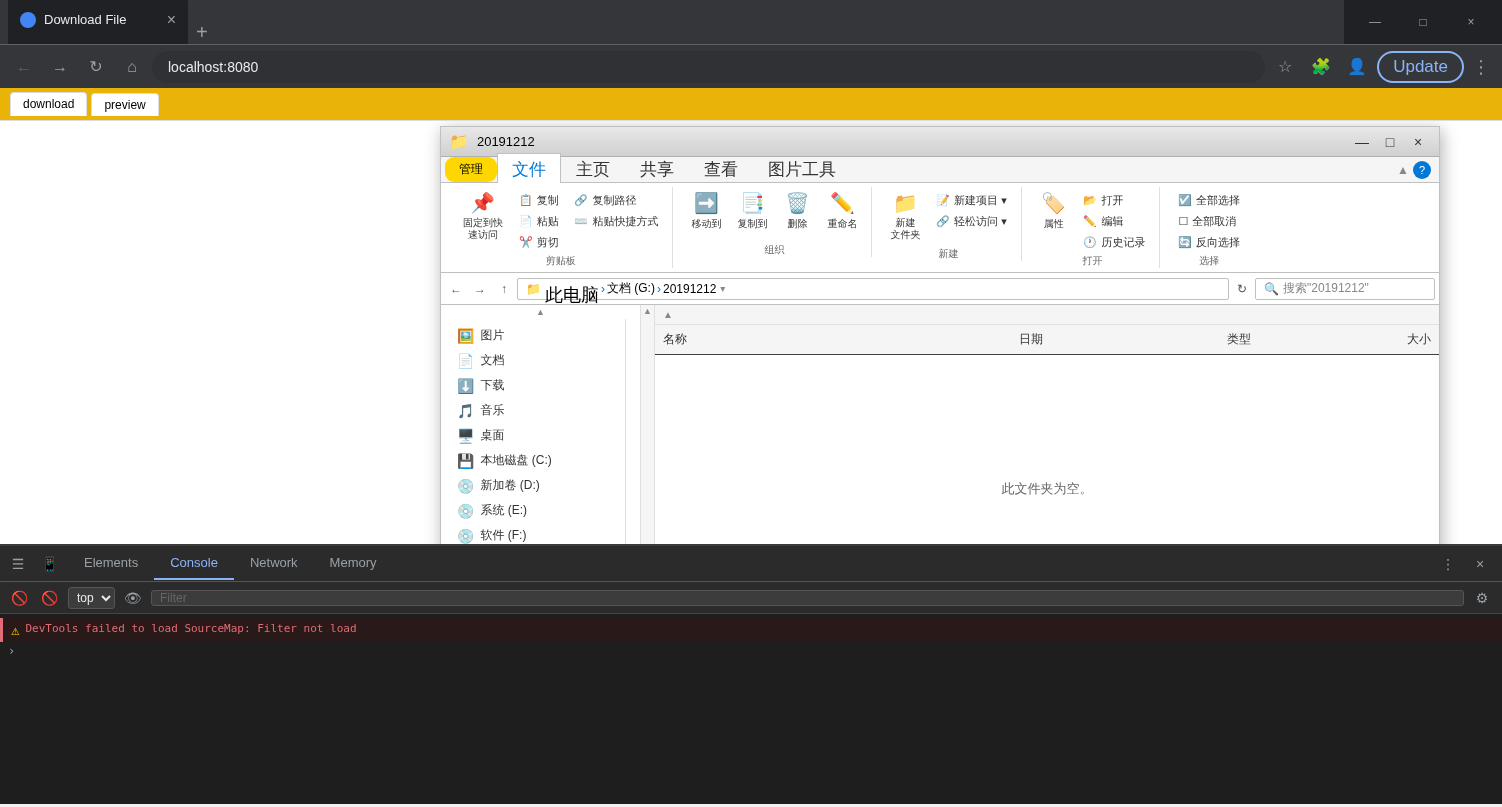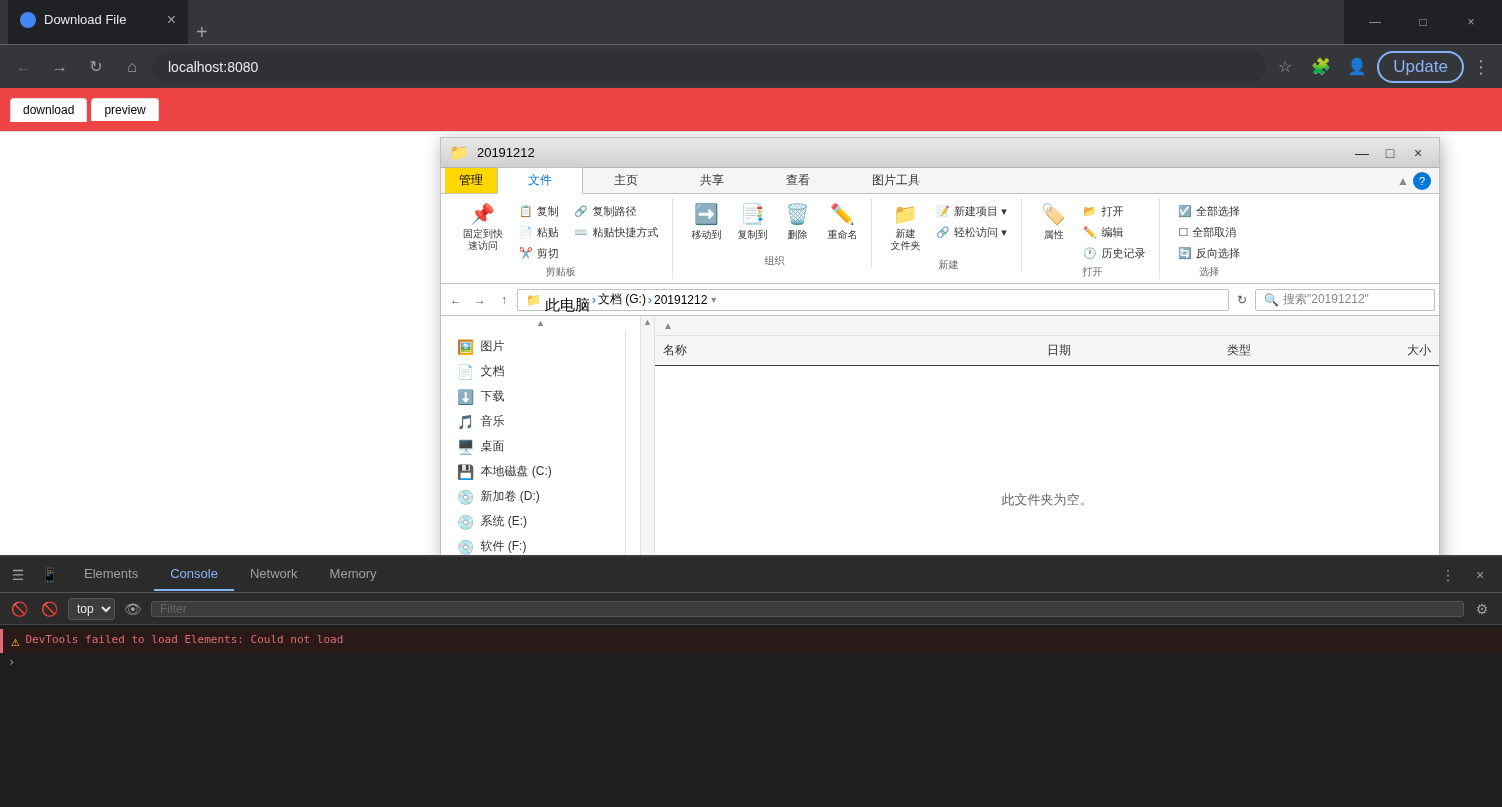--- a/index.html
+++ b/index.html
@@ -20,41 +20,41 @@
     .address-bar { background: #35363a; height: 44px; display: flex; align-items: center; padding: 0 8px; gap: 4px; border-top: 1px solid #5f6368; }
     .nav-btn { width: 32px; height: 32px; display: flex; align-items: center; justify-content: center; color: #9aa0a6; border-radius: 50%; cursor: pointer; font-size: 16px; }
     .nav-btn.disabled { opacity: 0.4; cursor: default; }
     .address-input { flex: 1; background: #303134; border: none; border-radius: 20px; color: #e8eaed; padding: 6px 16px; font-size: 14px; outline: none; height: 32px; }
     .address-right { display: flex; align-items: center; gap: 4px; }
     .addr-icon { width: 32px; height: 32px; display: flex; align-items: center; justify-content: center; color: #9aa0a6; cursor: pointer; border-radius: 50%; font-size: 16px; }
     .update-btn { background: transparent; border: 2px solid #8ab4f8; color: #8ab4f8; border-radius: 20px; padding: 4px 14px; font-size: 17px; cursor: pointer; font-weight: 500; }
     .menu-btn { color: #9aa0a6; font-size: 18px; cursor: pointer; padding: 4px; }
 
     
-    .bookmark-bar { background: #ef4444; height: 44px; display: flex; align-items: center; padding: 0 10px; gap: 4px; border-bottom: 1px solid #dadce0; }
+    .bookmark-bar { background: #eab308; height: 33px; display: flex; align-items: center; padding: 0 10px; gap: 4px; border-bottom: 1px solid #dadce0; }
     .bookmark-tab { background: #fff; border: 1px solid #dadce0; border-bottom: none; padding: 4px 12px; font-size: 12px; cursor: pointer; border-radius: 4px 4px 0 0; }
     .bookmark-tab.active { border-bottom: 1px solid #fff; z-index: 1; }
 
     
     .main-content { background: #fff; width: 100%; height: calc(807px - 44px - 44px - 36px); position: relative; overflow: hidden; }
 
     
     .explorer-window { position: absolute; top: 5px; left: 440px; width: 1000px; height: 535px; background: #f5f5f5; border: 1px solid #c0c0c0; box-shadow: 2px 4px 16px rgba(0,0,0,0.3); display: flex; flex-direction: column; }
 
     
     .explorer-titlebar { background: linear-gradient(to bottom, #e8e8e8, #d0d0d0); height: 30px; display: flex; align-items: center; padding: 0 8px; border-bottom: 1px solid #b0b0b0; }
     .explorer-title { flex: 1; font-size: 13px; color: #000; margin-left: 8px; }
     .explorer-wc { display: flex; gap: 2px; }
     .ewc-btn { width: 26px; height: 20px; display: flex; align-items: center; justify-content: center; font-size: 14px; cursor: pointer; border-radius: 3px; color: #333; }
 
     
     .ribbon-tabs { background: #f5f5f5; display: flex; align-items: center; padding: 0 4px; border-bottom: 1px solid #c0c0c0; height: 26px; }
-    .ribbon-tab { padding: 4px 30px; font-size: 12px; cursor: pointer; color: #333; border: 1px solid transparent; }
+    .ribbon-tab { padding: 4px 14px; font-size: 17px; cursor: pointer; color: #333; border: 1px solid transparent; }
     .ribbon-tab.active { background: #fff; color: #0078d7; border-color: #c0c0c0 #c0c0c0 #fff #c0c0c0; }
-    .ribbon-manage { background: #ffd700; padding: 4px 14px; font-size: 12px; cursor: pointer; color: #000; }
+    .ribbon-manage { background: #ffd700; padding: 4px 14px; font-size: 12px; cursor: pointer; color: #000; border-radius: 9px; }
 
     
     .ribbon-content { background: #fff; border-bottom: 1px solid #c0c0c0; padding: 4px 8px; display: flex; gap: 4px; min-height: 80px; align-items: flex-start; }
     .ribbon-group { display: flex; flex-direction: column; align-items: flex-start; border-right: 1px solid #e0e0e0; padding: 0 8px; min-height: 70px; }
     .ribbon-group-label { font-size: 10px; color: #666; margin-top: auto; text-align: center; width: 100%; padding-top: 2px; }
     .ribbon-actions { display: flex; gap: 4px; flex: 1; }
     .ribbon-btn-large { display: flex; flex-direction: column; align-items: center; padding: 4px 6px; cursor: pointer; border-radius: 2px; min-width: 40px; font-size: 10px; color: #333; text-align: center; }
     .ribbon-btn-large .icon { font-size: 20px; margin-bottom: 2px; }
     .ribbon-btn-small { display: flex; align-items: center; gap: 4px; padding: 2px 6px; cursor: pointer; border-radius: 2px; font-size: 11px; color: #333; white-space: nowrap; }
 
@@ -72,21 +72,21 @@
     .nav-item { display: flex; align-items: center; gap: 6px; padding: 4px 8px 4px 16px; font-size: 12px; cursor: pointer; color: #333; }
     .nav-item.selected { background: #cde8ff; }
     .nav-item .nav-icon { font-size: 14px; }
 
     
     .explorer-main { flex: 1; background: #fff; overflow: hidden; display: flex; flex-direction: column; }
     .file-header { display: flex; padding: 2px 0; border-bottom: 1px solid #404040; background: #f5f5f5; }
     .file-header-col { font-size: 12px; color: #333; padding: 4px 8px; cursor: pointer; }
     .file-header-col.name { flex: 1; }
     .file-header-col.date { width: 180px; }
-    .file-header-col.type { width: 140px; }
+    .file-header-col.type { width: 140px; margin-left: 28px; }
     .file-header-col.size { width: 80px; text-align: right; }
     .file-content { flex: 1; display: flex; align-items: center; justify-content: center; }
     .empty-text { font-size: 13px; color: #666; }
 
     
     .explorer-nav::-webkit-scrollbar { width: 8px; }
     .explorer-nav::-webkit-scrollbar-track { background: #f0f0f0; }
     .explorer-nav::-webkit-scrollbar-thumb { background: #c0c0c0; border-radius: 4px; }
 
     
@@ -315,21 +315,21 @@
           <div class="ribbon-group-label">选择</div>
         </div>
       </div>
 
       <div class="explorer-address">
         <div class="exp-nav-btn">←</div>
         <div class="exp-nav-btn">→</div>
         <div class="exp-nav-btn">↑</div>
         <div class="exp-path">
           <span>📁</span>
-          <span style="margin-left:4px; font-size:15px;margin-top:12px;">此电脑</span>
+          <span style="margin-left:4px; font-size:18px;margin-top:12px;">此电脑</span>
           <span class="path-separator"> › </span>
           <span style="font-size:12px;">文档 (G:)</span>
           <span class="path-separator"> › </span>
           <span style="font-size:12px;">20191212</span>
           <span style="margin-left:4px; font-size:10px; color:#888;">▾</span>
         </div>
         <div class="exp-nav-btn">↻</div>
         <div class="exp-search">
           <span style="font-size:12px; color:#888;">🔍</span>
           <span style="font-size:12px; color:#888;">搜索"20191212"</span>
@@ -456,20 +456,20 @@
           <option>top</option>
         </select>
         <div class="ct-icon">👁</div>
         <input class="filter-input" placeholder="Filter" type="text" style="">
         <div class="ct-icon">⚙</div>
       </div>
 
       <div class="console-content">
         <div class="console-error">
           <span class="warn-icon">⚠</span>
-          <span class="console-error-text">DevTools failed to load Elements: Could not load</span>
+          <span class="console-error-text">DevTools failed to load SourceMap: Filter not load</span>
         </div>
         <div class="console-arrow">›</div>
       </div>
     </div>
 
   </div>
 </div>
 
 </body></html>

